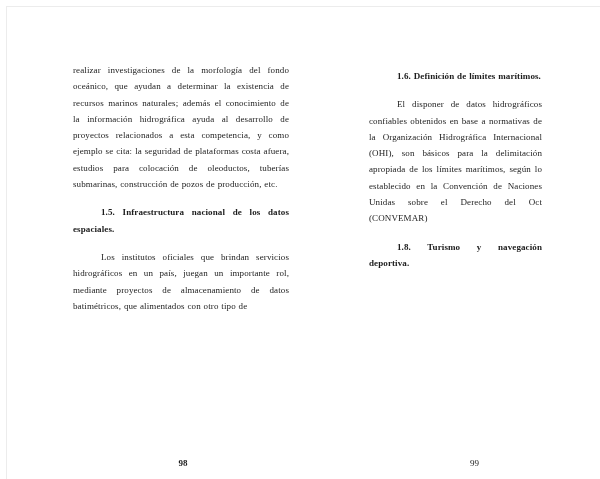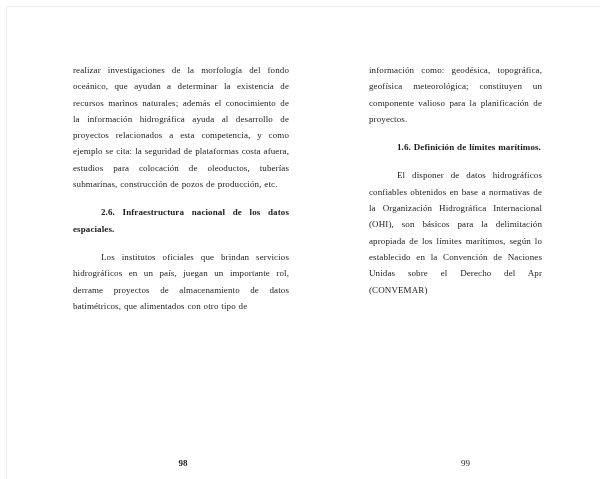--- a/index.html
+++ b/index.html
@@ -37,38 +37,38 @@
   }
   p.noindent { text-indent: 0; }
   p.heading { font-weight: bold; margin: 6px 0; }
   .page-number {
     position: absolute;
     bottom: 10px;
     font-size: 9px;
     text-align: center;
   }
   .page-left  .page-number { left: 57px; width: 232px; font-weight: bold; }
-  .page-right .page-number { left: 65px; width: 189px; }
+  .page-right .page-number { left: 74px; width: 189px; }
 </style>
 </head>
 <body>
 
 <div class="spread">
 
   <section class="page page-left">
     <div class="page-body">
       <p class="body noindent">realizar investigaciones de la morfología del fondo oceánico, que ayudan a determinar la existencia de recursos marinos naturales; además el conocimiento de la información hidrográfica ayuda al desarrollo de proyectos relacionados a esta competencia, y como ejemplo se cita: la seguridad de plataformas costa afuera, estudios para colocación de oleoductos, tuberías submarinas, construcción de pozos de producción, etc.</p>
-      <p class="heading">2.6. Infraestructura nacional de los datos espaciales.</p>
-      <p class="body">Los institutos oficiales que brindan servicios hidrográficos en un país, juegan un importante rol, derrame proyectos de almacenamiento de datos batimétricos, que alimentados con otro tipo de</p>
+      <p class="heading">1.5. Infraestructura nacional de los datos espaciales.</p>
+      <p class="body">Los institutos oficiales que brindan servicios hidrográficos en un país, juegan un importante rol, mediante proyectos de almacenamiento de datos batimétricos, que alimentados con otro tipo de</p>
     </div>
     <div class="page-number">98</div>
   </section>
 
   <section class="page page-right">
     <div class="page-body">
-      <p class="body noindent">información como: geodésica, topográfica, geofísica meteorológica; constituyen un componente valioso para la planificación de proyectos.</p>
       <p class="heading">1.6. Definición de límites marítimos.</p>
-      <p class="body">El disponer de datos hidrográficos confiables obtenidos en base a normativas de la Organización Hidrográfica Internacional (OHI), son básicos para la delimitación apropiada de los límites marítimos, según lo establecido en la Convención de Naciones Unidas sobre el Derecho del Apr (CONVEMAR)</p>
+      <p class="body">El disponer de datos hidrográficos confiables obtenidos en base a normativas de la Organización Hidrográfica Internacional (OHI), son básicos para la delimitación apropiada de los límites marítimos, según lo establecido en la Convención de Naciones Unidas sobre el Derecho del Oct (CONVEMAR)</p>
+      <p class="heading">1.8. Turismo y navegación deportiva.</p>
     </div>
     <div class="page-number">99</div>
   </section>
 
 </div>
 
 </body></html>

